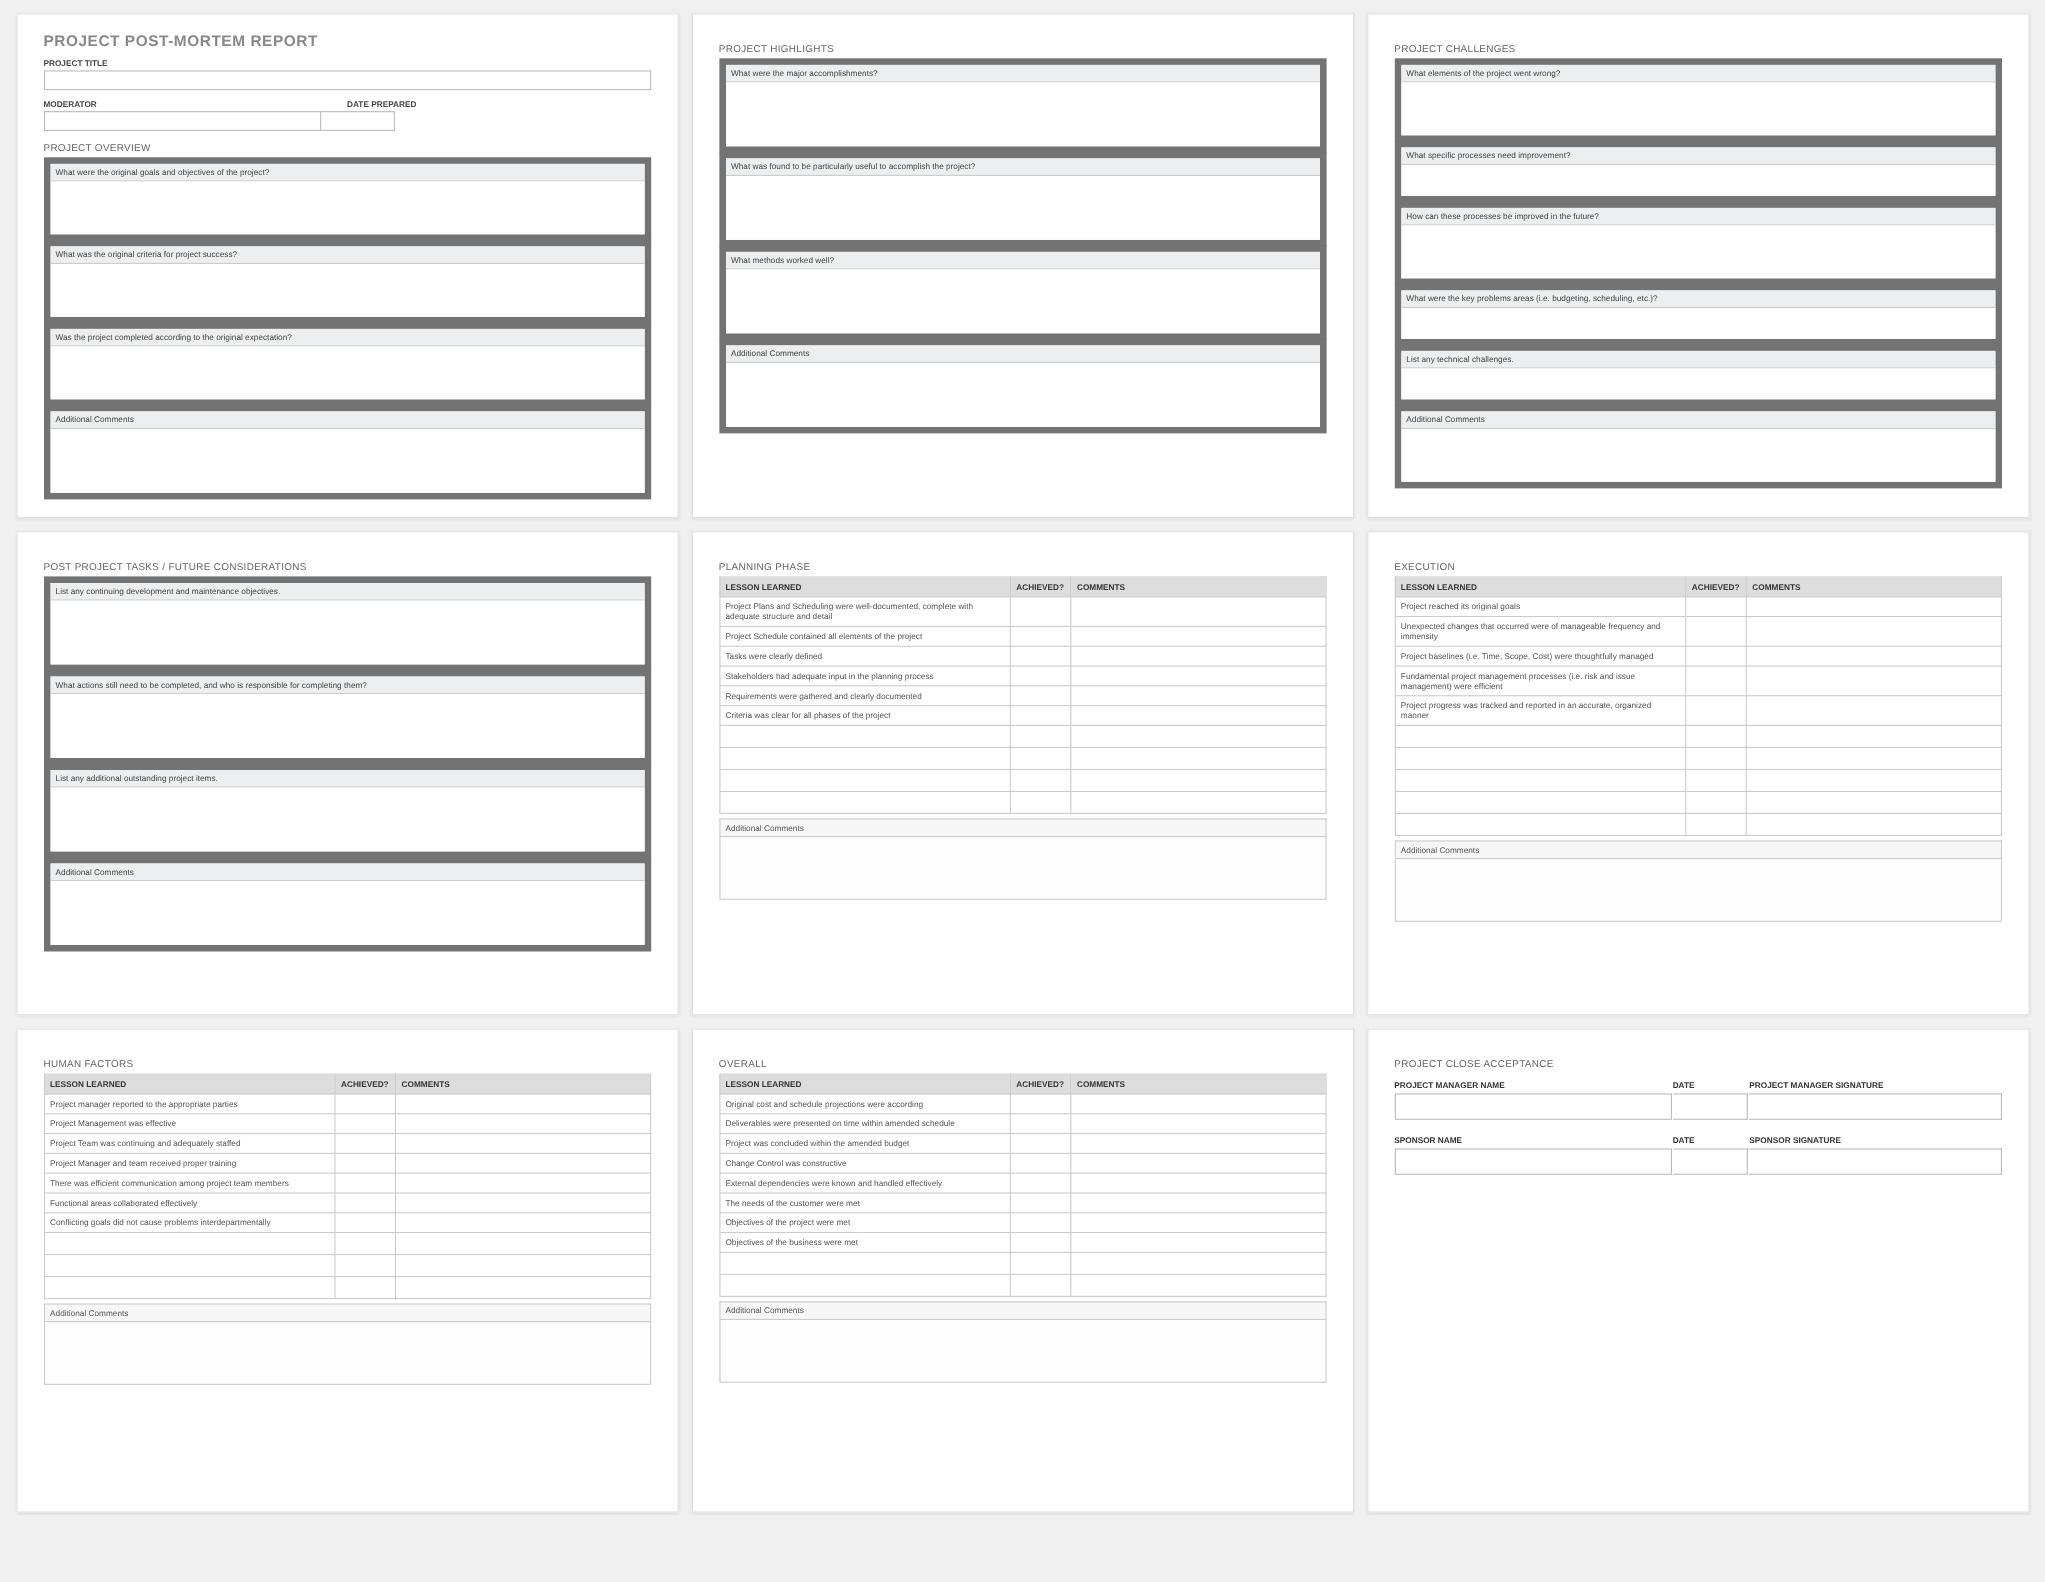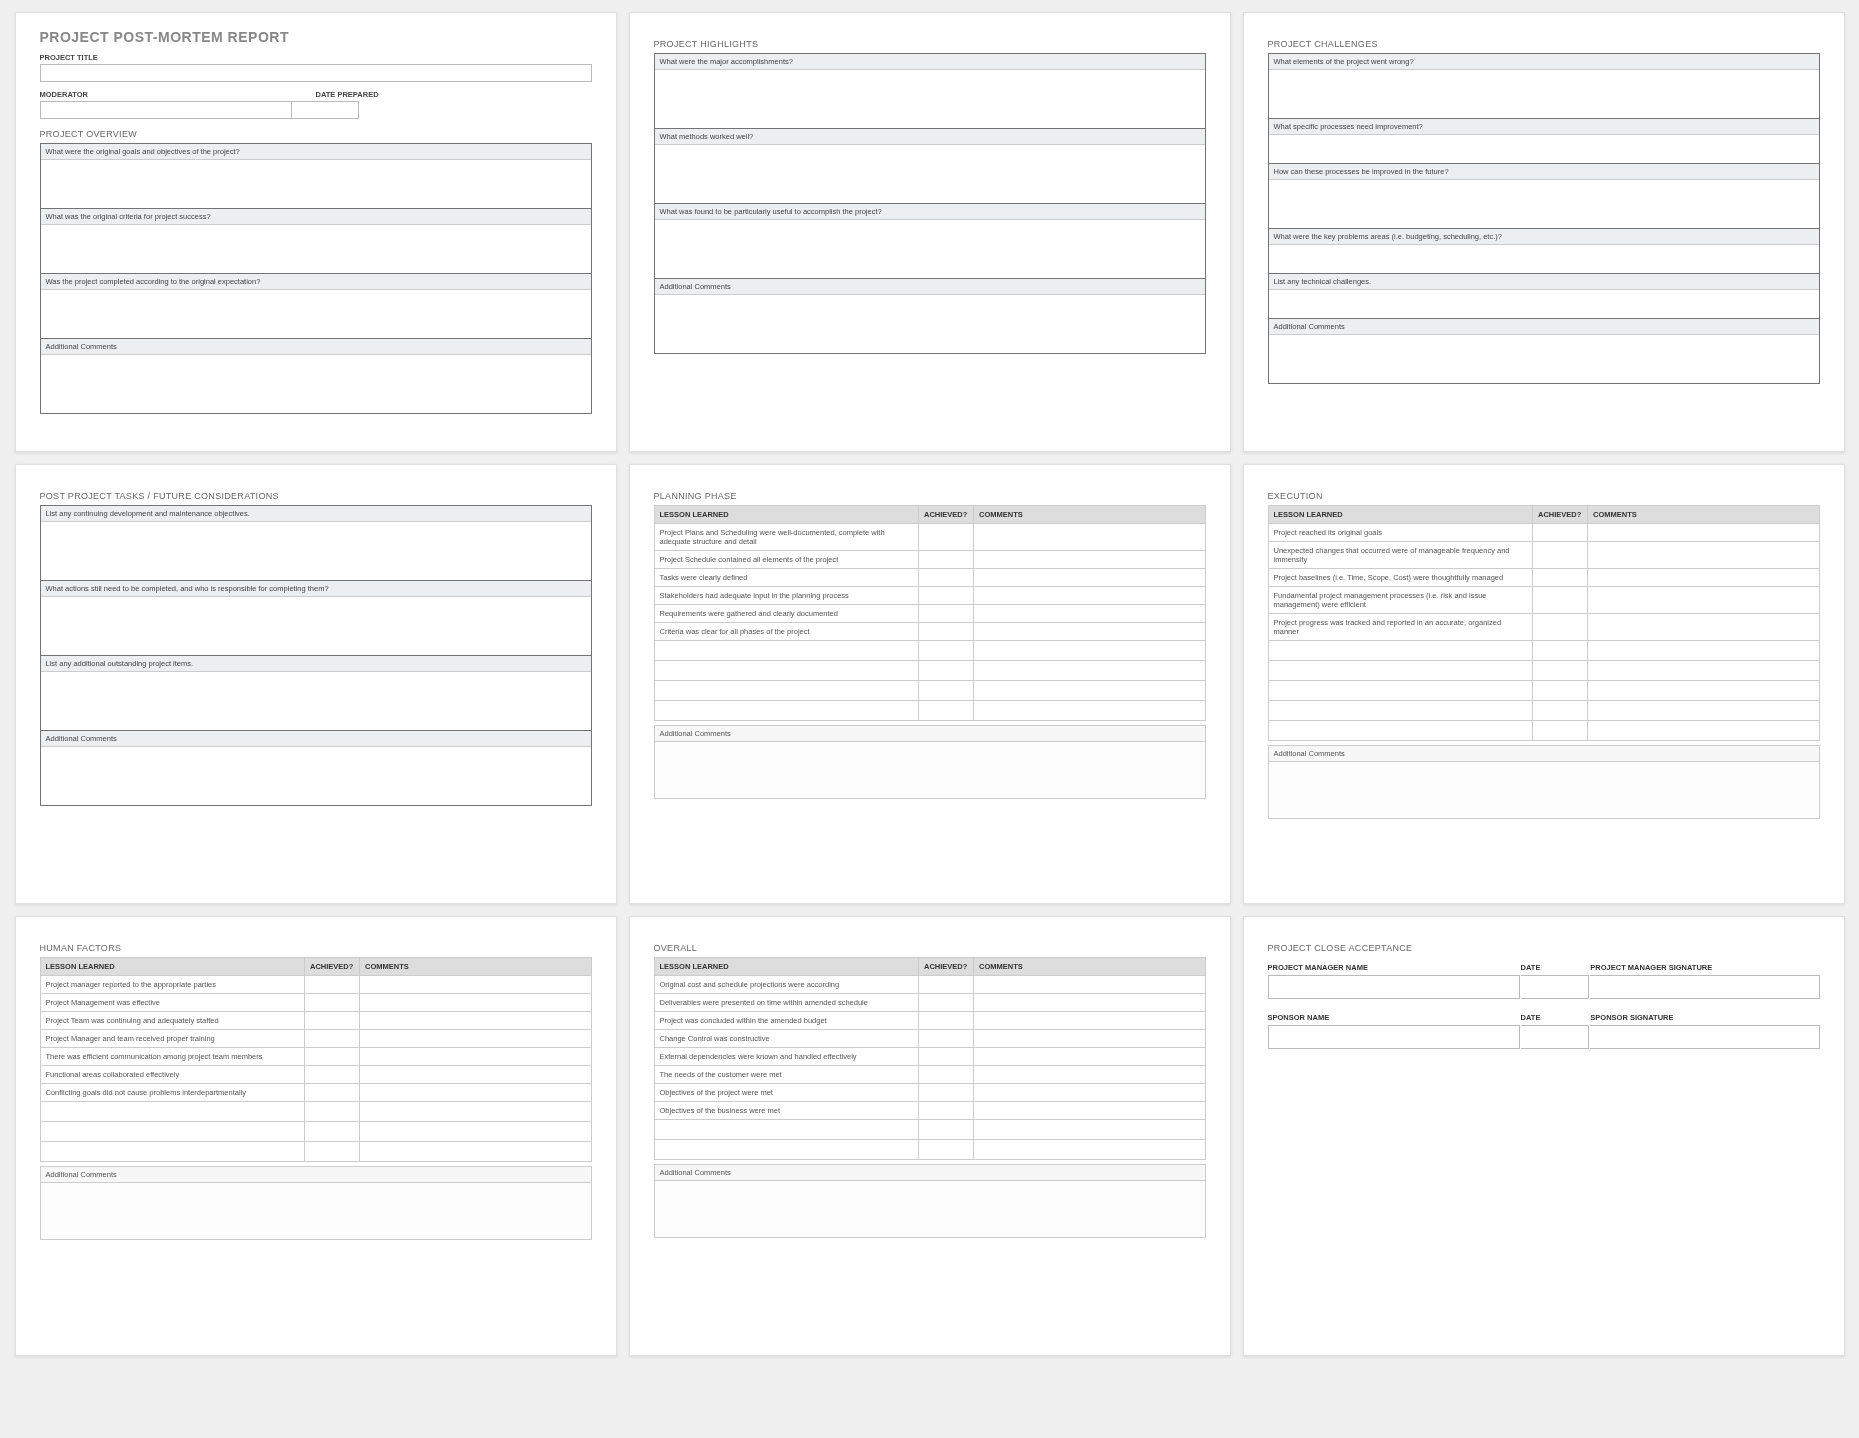--- a/index.html
+++ b/index.html
@@ -55,21 +55,21 @@
     background: #fff;
     height: 18px;
     width: 100%;
   }
   .half-row {
     display: flex;
     gap: 0;
   }
   .half-row > div { flex: 1; }
   .half-row .input-box.left { border-right: none; width:100%; }
-  .q-block { margin-bottom: 0; border:1px solid #737373;}
+  .q-block { margin-bottom: 0; border:6px solid #737373;}
   .q-header {
     background: #eceef0;
     border-bottom: 1px solid #ccc;
     padding: 3px 5px;
     font-size: 7.5px;
     color: #444;
   }
   .q-body {
     background: #fff;
     height: 48px;
@@ -180,25 +180,25 @@
   </div>
 
   <div class="card row1">
     <div class="section-title">PROJECT HIGHLIGHTS</div>
     <div class="q-group">
       <div class="q-block">
         <div class="q-header">What were the major accomplishments?</div>
         <div class="q-body tall"></div>
       </div>
       <div class="q-block">
+        <div class="q-header">What was found to be particularly useful to accomplish the project?</div>
+        <div class="q-body tall"></div>
+      </div>
+      <div class="q-block">
         <div class="q-header">What methods worked well?</div>
-        <div class="q-body tall"></div>
-      </div>
-      <div class="q-block">
-        <div class="q-header">What was found to be particularly useful to accomplish the project?</div>
         <div class="q-body tall"></div>
       </div>
       <div class="q-block">
         <div class="q-header">Additional Comments</div>
         <div class="q-body tall"></div>
       </div>
     </div>
   </div>
 
   <div class="card row1">

